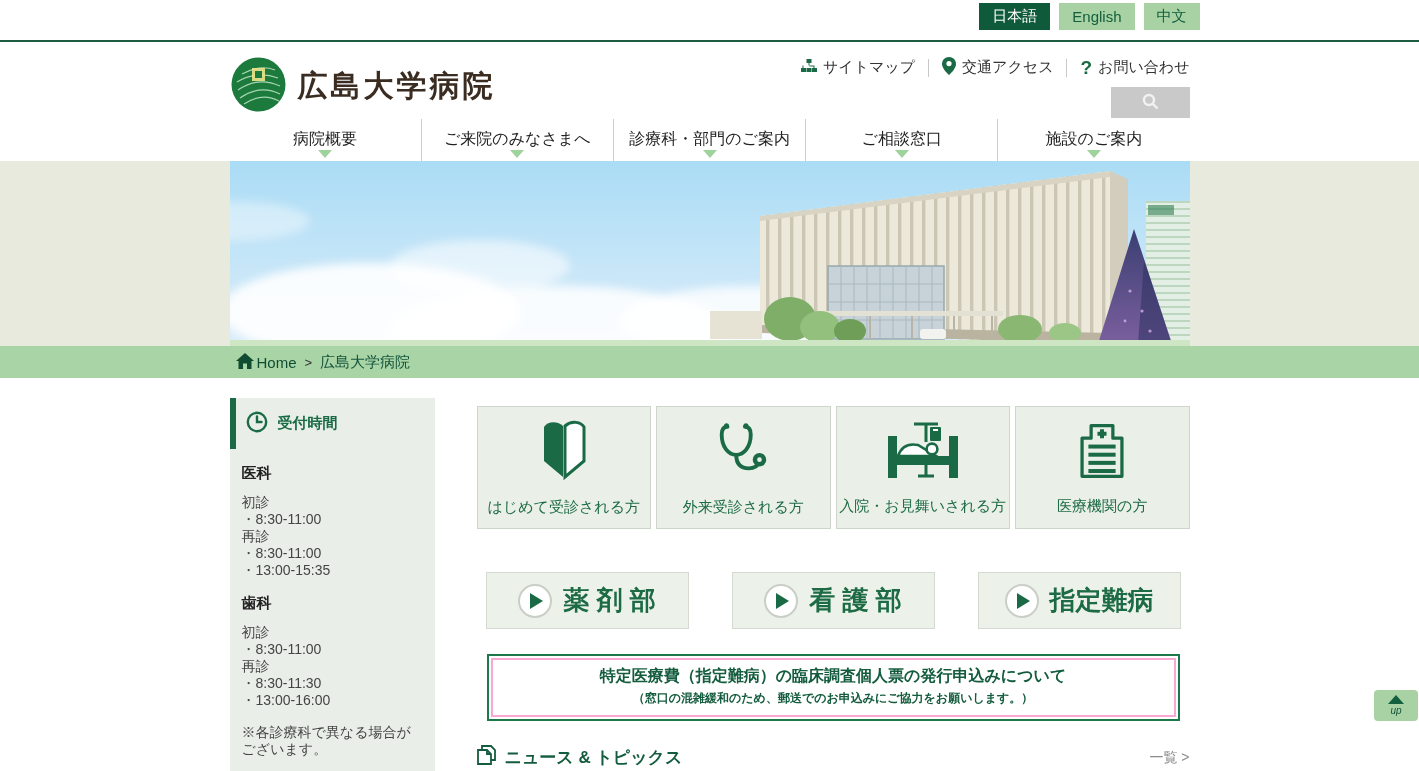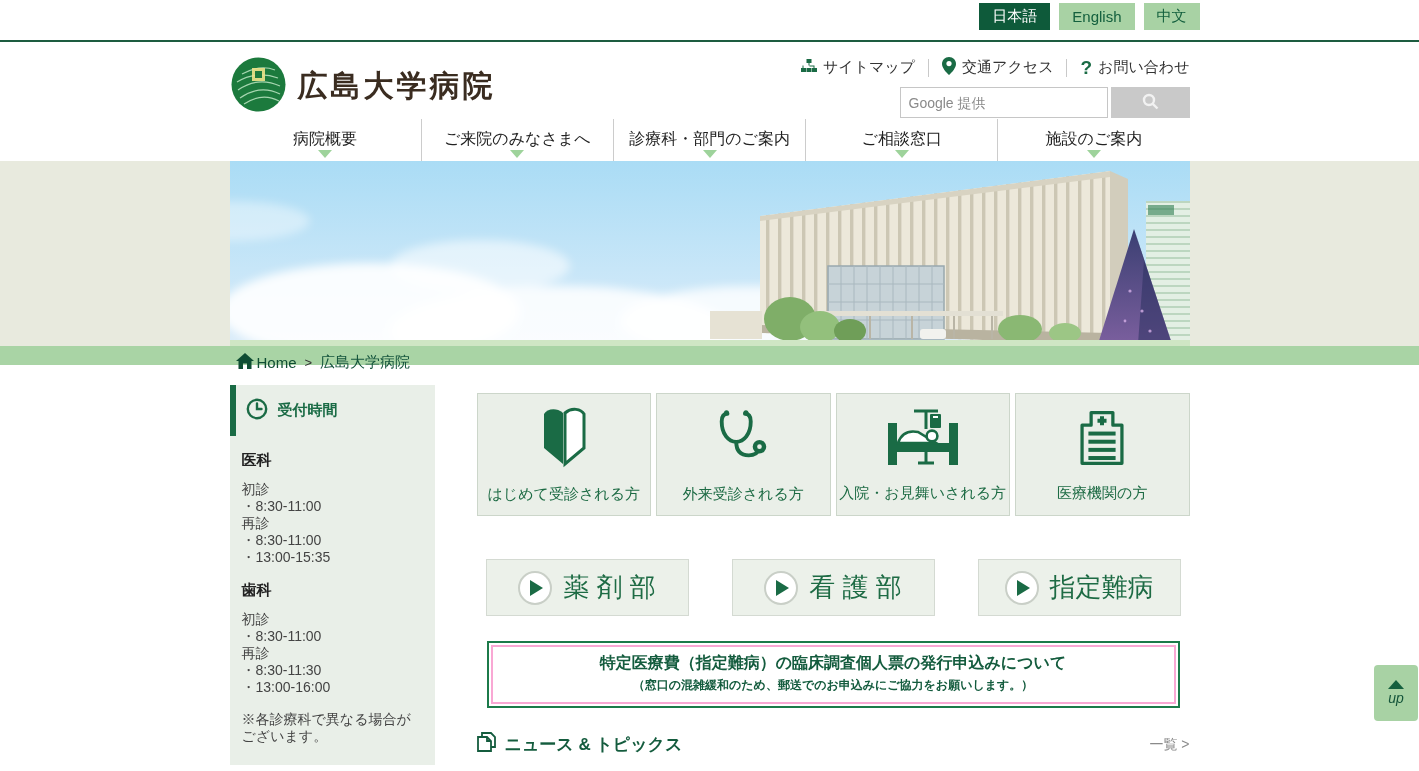--- a/index.html
+++ b/index.html
@@ -32,61 +32,61 @@
   .nav-item { flex:1; text-align:center; position:relative; padding-top:10px; font-size:16px; color:#222; cursor:pointer; }
   .nav-item + .nav-item { border-left:1px solid #ccc; }
   .nav-tri { position:absolute; bottom:3px; left:50%; transform:translateX(-50%); width:0; height:0;
              border-left:7px solid transparent; border-right:7px solid transparent; border-top:8px solid #9ed39b; }
 
   
   .hero-band { height:185px; background:#e8eade; }
   .hero-photo { width:960px; height:185px; margin:0 auto; }
 
   
-  .breadcrumb-bar { height:19px; background:#a9d4a5; }
+  .breadcrumb-bar { height:32px; background:#a9d4a5; }
   .breadcrumb { width:960px; margin:0 auto; height:32px; display:flex; align-items:center; gap:8px; font-size:15px; padding-left:6px; }
   .bc-home { display:flex; align-items:center; gap:3px; color:#0f4d33; cursor:pointer; }
   .bc-sep { color:#333; font-size:13px; }
   .bc-current { color:#14543c; }
 
   
   .content { width:960px; margin:0 auto; padding-top:20px; display:flex; gap:42px; }
   .sidebar { width:205px; background:#e9efe8; min-height:380px; padding-bottom:16px; }
   .sidebar-title { display:flex; align-items:center; gap:10px; border-left:6px solid #1a6b45; padding:13px 10px; color:#1a6b45; font-weight:bold; font-size:15px; }
   .sb-body { padding:0 12px; }
   .sb-heading { font-weight:bold; font-size:15px; color:#222; margin:15px 0 11px; }
   .sb-line { font-size:14px; color:#444; line-height:17px; }
   .sb-note { font-size:14px; color:#444; line-height:17px; margin-top:15px; }
 
   .main-col { flex:1; }
   .cards { display:flex; gap:5px; margin-top:8px; }
   .card { flex:1; height:123px; background:#eaefe8; border:1px solid #ccd6ca; display:flex; flex-direction:column;
           align-items:center; justify-content:center; gap:13px; cursor:pointer; }
   .card-label { color:#1d6b44; font-size:15px; white-space:nowrap; }
 
-  .dept-row { display:flex; justify-content:space-between; margin-top:43px; padding:0 9px; }
+  .dept-row { display:flex; justify-content:space-between; margin-top:43px; padding:0 9px;font-weight:bold; }
   .dept-btn { width:203px; height:57px; background:#ecf1ea; border:1px solid #d4dad2; display:flex; align-items:center;
               justify-content:center; gap:11px; cursor:pointer; }
   .play { width:34px; height:34px; border-radius:50%; background:#fff; border:2px solid #c9cfc7; display:flex;
           align-items:center; justify-content:center; flex:none; }
   .play-tri { width:0; height:0; border-left:13px solid #1a6b45; border-top:8px solid transparent; border-bottom:8px solid transparent; margin-left:3px; }
   .dept-label { color:#1d6b44; font-size:26px; white-space:nowrap; }
 
   .notice { margin:25px 10px 0; border:2px solid #1c7a4a; padding:2px; cursor:pointer; background:#fff; }
   .notice-inner { border:2px solid #f9a8d4; text-align:center; padding:6px 4px 8px; }
   .notice-title { color:#145c3e; font-weight:bold; font-size:16px; }
   .notice-sub { color:#145c3e; font-weight:bold; font-size:12px; margin-top:3px; }
 
   .news-row { display:flex; align-items:center; justify-content:space-between; margin-top:24px; }
   .news-title { display:flex; align-items:center; gap:9px; color:#145c3e; font-weight:bold; font-size:17px; }
   .list-link { color:#8a8a8a; font-size:14px; cursor:pointer; }
 
-  .up-btn { position:absolute; right:1px; bottom:50px; width:44px; height:56px; background:#a8d2a4; border:none;
+  .up-btn { position:absolute; right:1px; bottom:50px; width:44px; height:31px; background:#a8d2a4; border:none;
             border-radius:4px; display:flex; flex-direction:column; align-items:center; justify-content:center;
-            color:#14543a; font-size:14px; cursor:pointer; font-family:inherit;font-style:italic; }
+            color:#14543a; font-size:10px; cursor:pointer; font-family:inherit;font-style:italic; }
   .up-tri { width:0; height:0; border-left:8px solid transparent; border-right:8px solid transparent;
             border-bottom:9px solid #14603e; margin-bottom:1px; }
 </style>
 </head>
 <body>
 
 <div class="page">
 
   <div class="lang-bar">
     <div class="lang-inner">
@@ -139,21 +139,20 @@
           </span>
           <span>交通アクセス</span>
         </span>
         <span class="u-sep"></span>
         <span class="u-link">
           <span style="color:#1a6b45;font-weight:bold;font-size:19px;line-height:1;">?</span>
           <span>お問い合わせ</span>
         </span>
       </div>
       <div class="search-row">
-        <input class="search-input" type="text" placeholder="Google 提供" style="">
         <button class="search-btn">
           <span>
             <svg width="17" height="17" viewBox="0 0 17 17" fill="none" stroke="#f2f2f2" stroke-width="2.4">
               <circle cx="7" cy="7" r="5"></circle>
                 <line x1="10.8" y1="10.8" x2="15.5" y2="15.5"></line>
             </svg>
           </span>
         </button>
       </div>
     </div>

